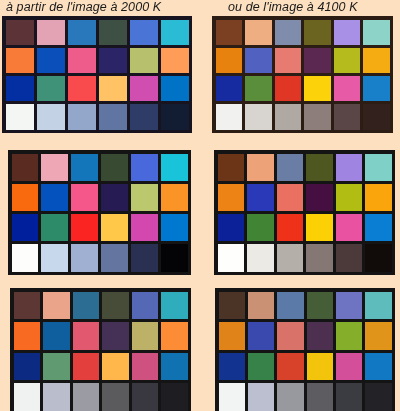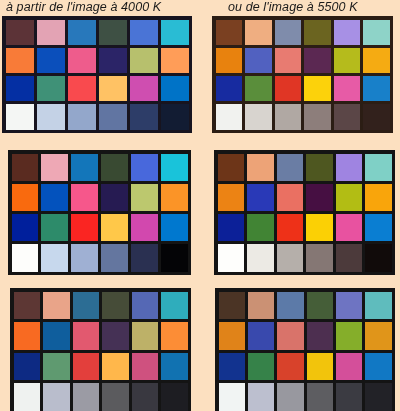--- a/index.html
+++ b/index.html
@@ -56,23 +56,23 @@
   #chart-ml { left: 8px;   top: 150px; width: 183px; height: 125px; }
   #chart-mr { left: 214px; top: 150px; width: 181px; height: 125px; }
   #chart-bl { left: 10px;  top: 288px; width: 181px; height: 126px; }
   #chart-br { left: 215px; top: 288px; width: 180px; height: 126px; }
 </style>
 </head>
 <body>
 
 <div id="page">
 
-  <div class="caption" id="caption-left">à partir de l'image à 4000 K</div>
-
-  <div class="caption" id="caption-right">ou de l'image à 5500 K</div>
+  <div class="caption" id="caption-left">à partir de l'image à 2000 K</div>
+
+  <div class="caption" id="caption-right">ou de l'image à 4100 K</div>
 
   <div class="chart frame-dark" id="chart-tl" style="background: rgb(23, 20, 31); border-color: rgb(23, 20, 31);">
       <div class="swatch" style="background: rgb(92, 51, 55);"></div>
       <div class="swatch" style="background: rgb(227, 163, 180);"></div>
       <div class="swatch" style="background: rgb(40, 120, 187);"></div>
       <div class="swatch" style="background: rgb(62, 80, 68);"></div>
       <div class="swatch" style="background: rgb(74, 116, 214);"></div>
       <div class="swatch" style="background: rgb(41, 188, 212);"></div>
       <div class="swatch" style="background: rgb(248, 123, 56);"></div>
       <div class="swatch" style="background: rgb(11, 79, 187);"></div>

